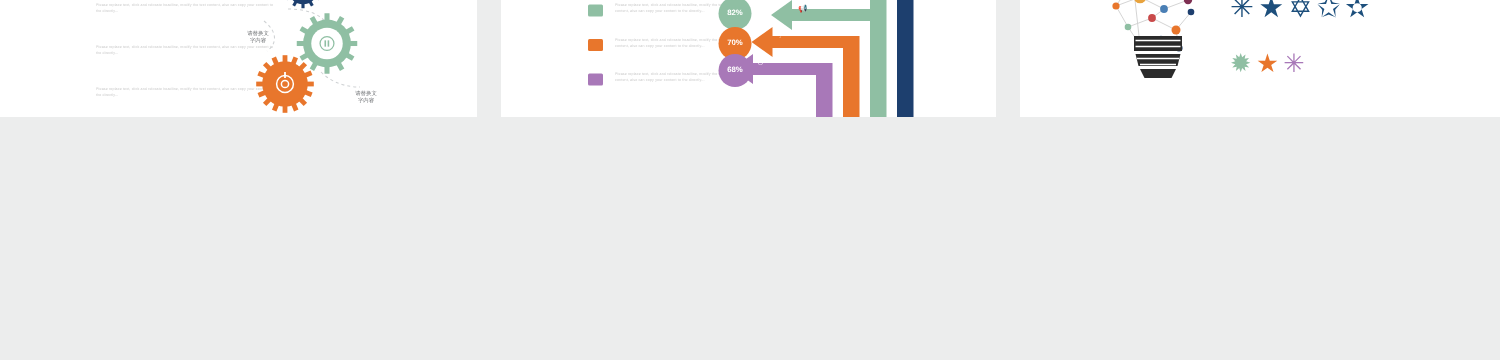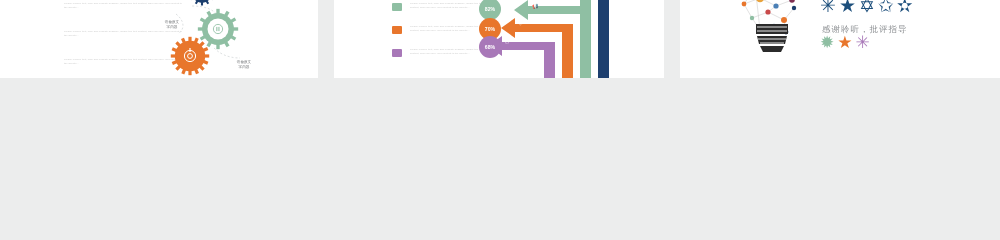--- a/index.html
+++ b/index.html
@@ -210,21 +210,20 @@
     </svg>
 
     <div class="starrow" style="left:140px;top:-4px;gap:3px;">
       <span style="font-size:19px;color:#1d4f7c;">✳</span>
       <span style="font-size:19px;color:#1d4f7c;">★</span>
       <span style="font-size:19px;color:#1d4f7c;">✡</span>
       <span style="font-size:19px;color:#1d4f7c;">✩</span>
       <span style="font-size:19px;color:#1d4f7c;">✫</span>
     </div>
 
-    <div class="thanks" style="left:142px;top:24px;">感谢聆听，批评指导</div>
 
     <div class="starrow" style="left:140px;top:34px;gap:3px;">
       <span style="font-size:17px;color:#8fbfa3;">✹</span>
       <span style="font-size:17px;color:#e8762c;">★</span>
       <span style="font-size:17px;color:#a878b8;">✳</span>
     </div>
   </div>
 
 </div>
 

